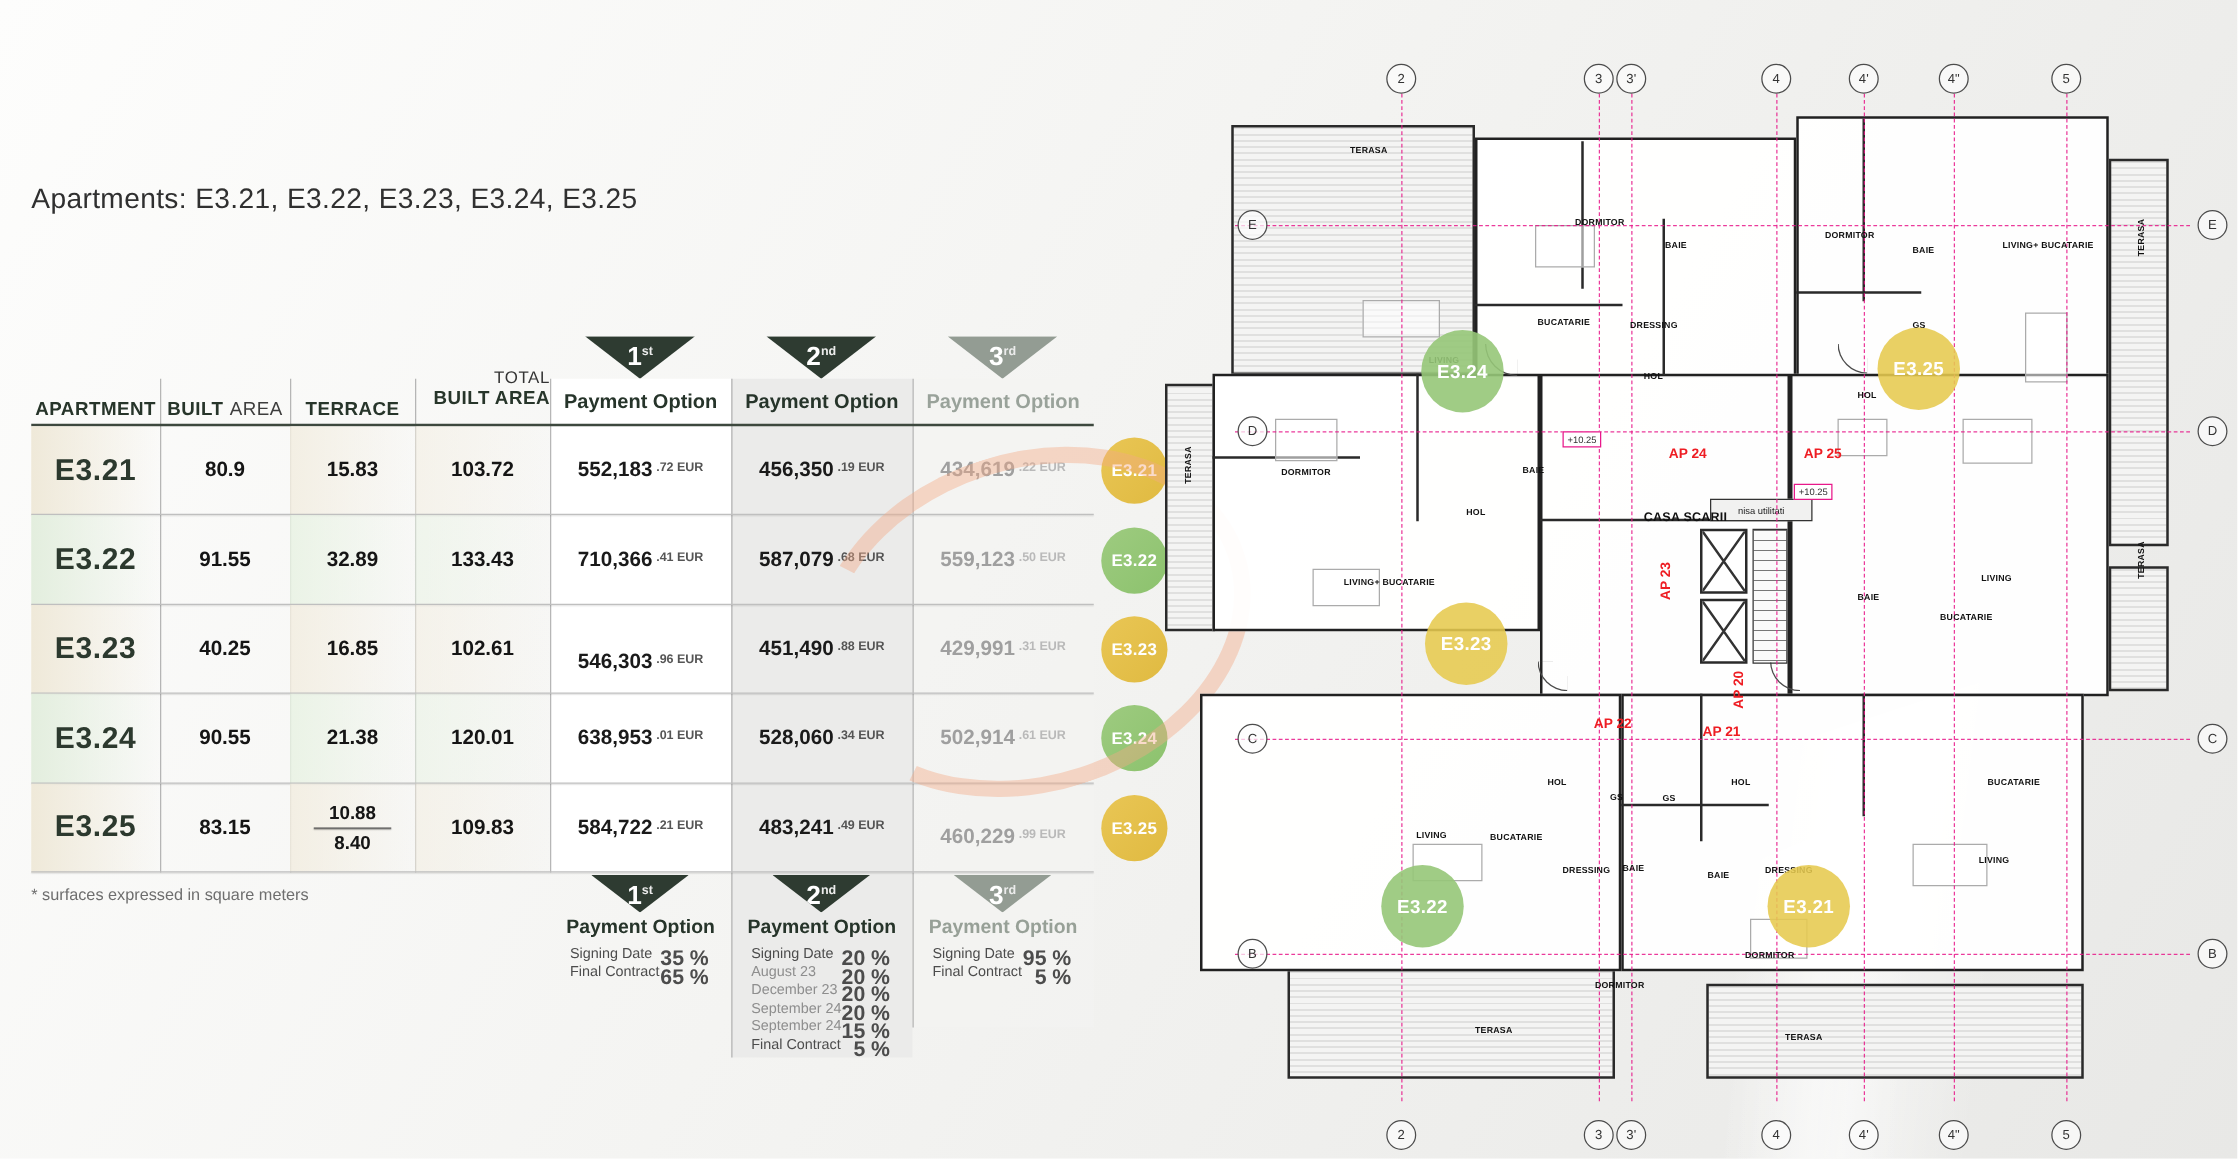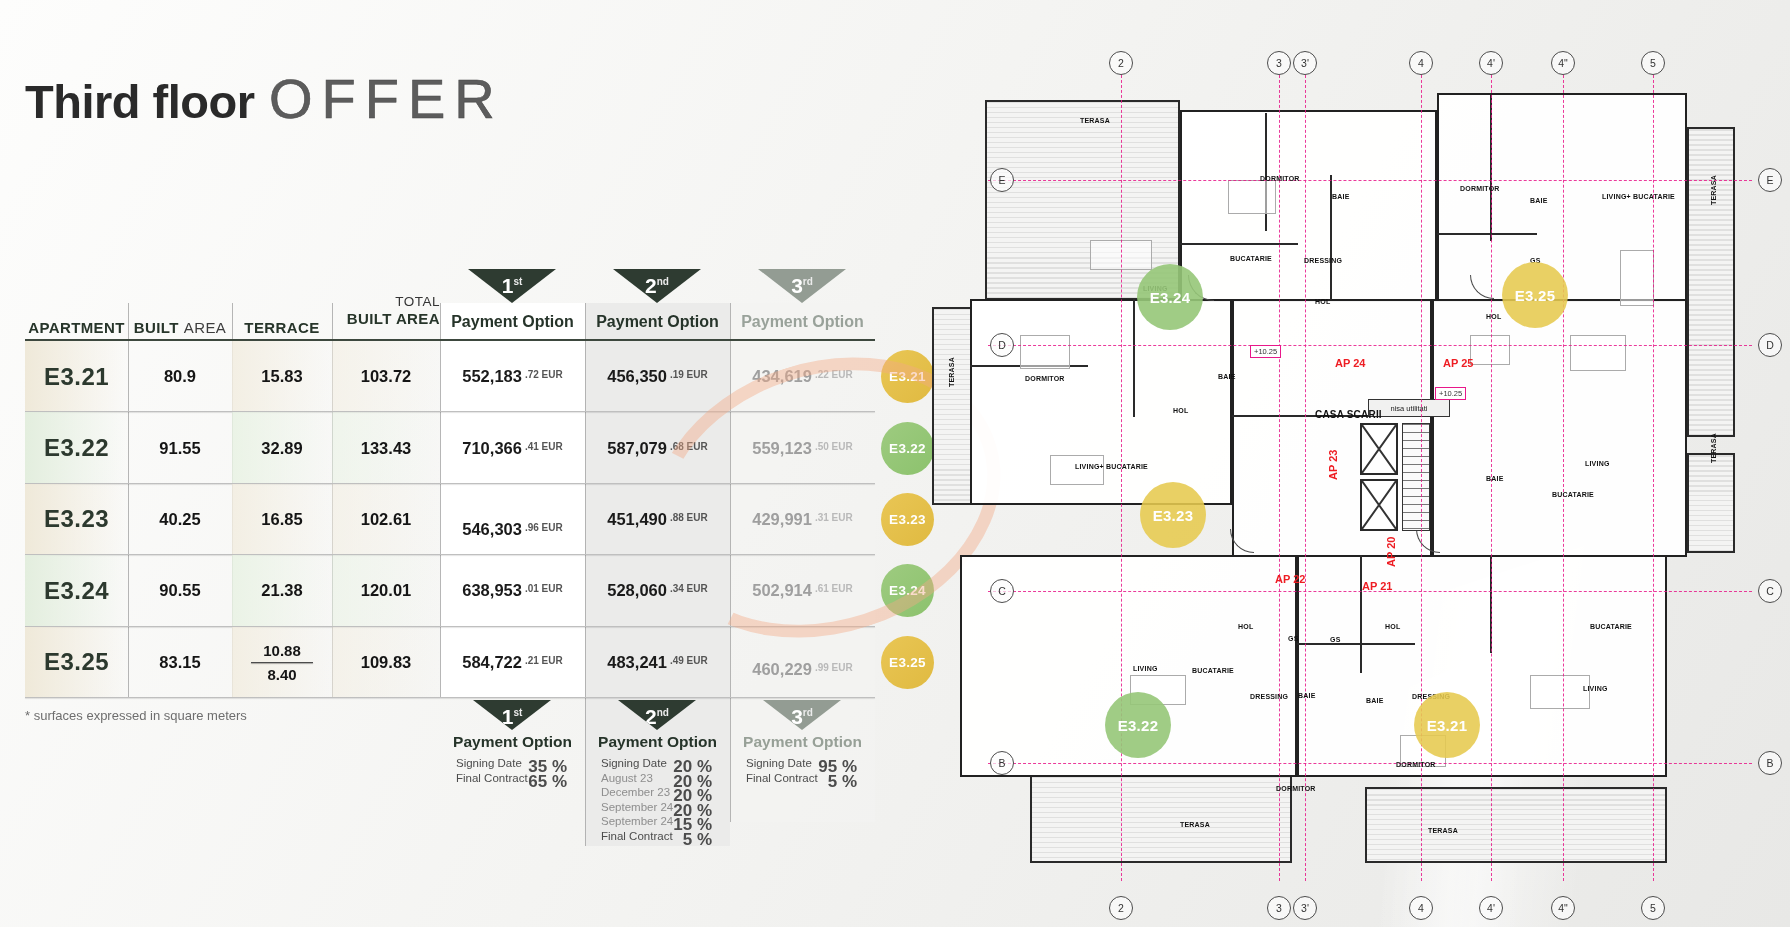--- a/index.html
+++ b/index.html
@@ -108,24 +108,21 @@
   .door{position:absolute;border-left:1.4px solid #4a4a4a;border-bottom:1.4px solid #4a4a4a;
     border-bottom-left-radius:100%;box-sizing:border-box;}
 </style>
 </head>
 <body>
 
 <div class="stage">
   <div class="streak s1"></div>
   <div class="streak s2"></div>
 
-  <div class="titlebox">
-    <span class="t-bold">Third floor</span>
-    <span class="t-light">OFFER</span>
-  </div>
+  <div class="subtitle">Apartments: E3.21, E3.22, E3.23, E3.24, E3.25</div>
 
   <div class="colbg c1"></div>
   <div class="colbg c2"></div>
   <div class="colbg c3"></div>
   <div class="vsep" style="left:128px"></div>
   <div class="vsep" style="left:232px"></div>
   <div class="vsep" style="left:332px"></div>
   <div class="vsep" style="left:440px"></div>
   <div class="vsep" style="left:585px"></div>
   <div class="vsep" style="left:730px"></div>

